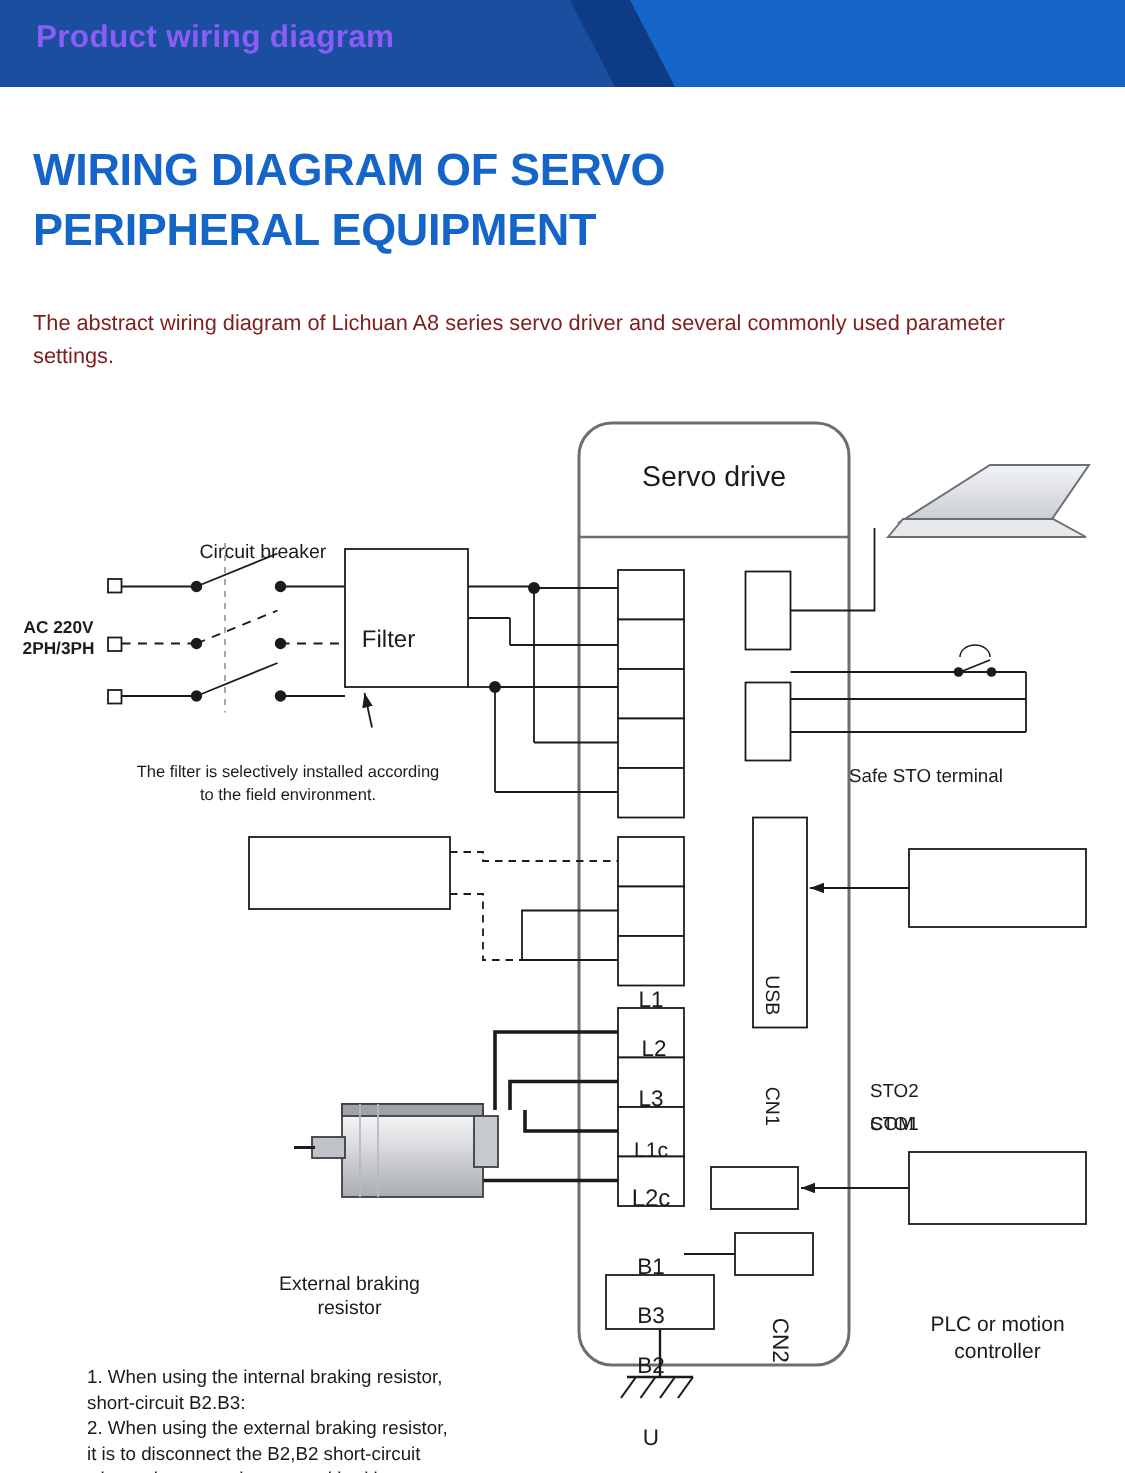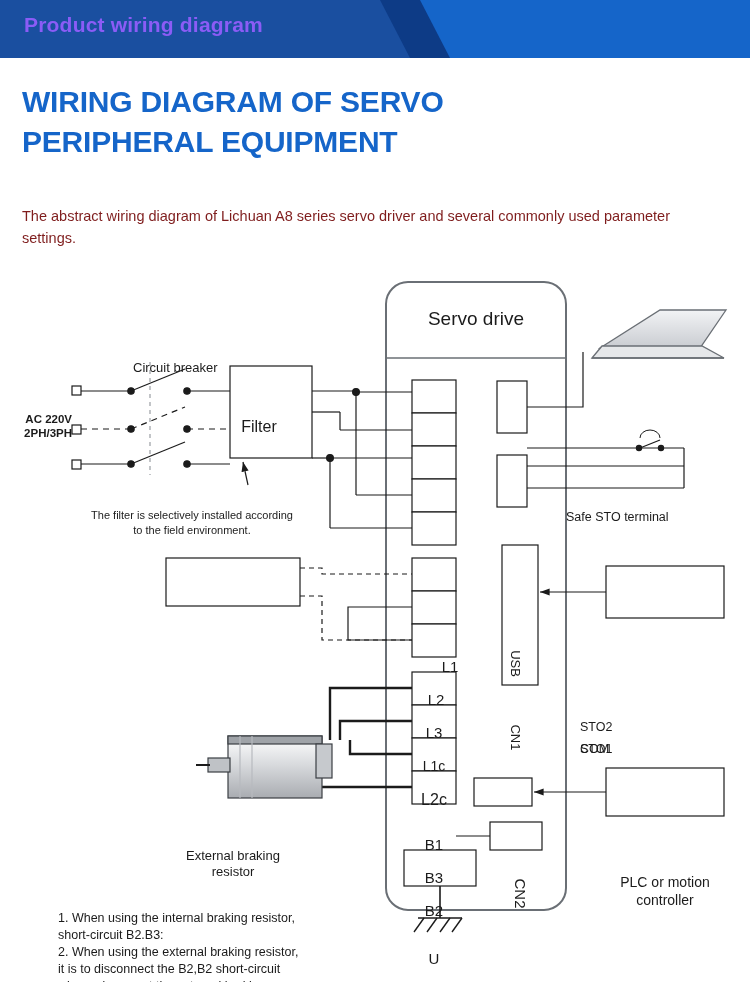--- a/index.html
+++ b/index.html
@@ -33,21 +33,21 @@
   }
   .banner-title {
     position:absolute; left:24px; top:13px;
     color:#8b5cf6; font-size:21px; font-weight:bold;
     letter-spacing:0.2px;
     z-index:3;
   }
 
   
   .headline {
-    position:absolute; left:22px; top:82px; width:620px;
+    position:absolute; left:22px; top:94px; width:620px;
     color:#1565c9; font-size:30px; font-weight:bold; line-height:1.33;
     letter-spacing:-0.2px;
   }
   .subtext {
     position:absolute; left:22px; top:206px; width:690px;
     color:#7f1d1d; font-size:14.5px; line-height:1.5;
   }
 
   
   .canvas {
@@ -220,31 +220,31 @@
 
       <rect x="606" y="498" width="118" height="48" fill="#fff"></rect>
       <line x1="606" y1="522" x2="534" y2="522" marker-end="url(#arrow)"></line>
 
       <line x1="456" y1="566" x2="490" y2="566"></line>
     </g>
   </svg>
 
   <div class="lbl c" style="left:386px; top:38px; width:180px; font-size:19px;">Servo drive</div>
 
-  <div class="lbl c" style="left:6px; top:142px; width:66px; font-size:11.5px; font-weight:bold; line-height:1.25; white-space:pre-line;text-align:right;">AC 220V
+  <div class="lbl c" style="left:6px; top:142px; width:66px; font-size:11.5px; font-weight:bold; line-height:1.25; white-space:pre-line;">AC 220V
 2PH/3PH</div>
 
   <div class="lbl" style="left:133px; top:90px; font-size:13px;">Circuit breaker</div>
 
   <div class="lbl c" style="left:230px; top:148px; width:58px; font-size:16px;">Filter</div>
 
   <div class="lbl c" style="left:54px; top:238px; width:276px; font-size:11px; line-height:1.35; white-space:pre-line;">The filter is selectively installed according
 to the field environment.</div>
 
-  <div class="lbl c" style="left:428px; top:388px; width:44px; font-size:15px;">L1</div>
+  <div class="lbl c" style="left:412px; top:388px; width:44px; font-size:15px;">L1</div>
   <div class="lbl c" style="left:412px; top:421px; width:48px; font-size:15px;">L2</div>
   <div class="lbl c" style="left:412px; top:454px; width:44px; font-size:15px;">L3</div>
   <div class="lbl c" style="left:412px; top:488px; width:44px; font-size:14px;">L1c</div>
   <div class="lbl c" style="left:412px; top:521px; width:44px; font-size:16px;">L2c</div>
 
   <div class="lbl c" style="left:412px; top:566px; width:44px; font-size:15px;">B1</div>
   <div class="lbl c" style="left:412px; top:599px; width:44px; font-size:15px;">B3</div>
   <div class="lbl c" style="left:412px; top:632px; width:44px; font-size:15px;">B2</div>
 
   <div class="lbl c" style="left:412px; top:680px; width:44px; font-size:15px;">U</div>

